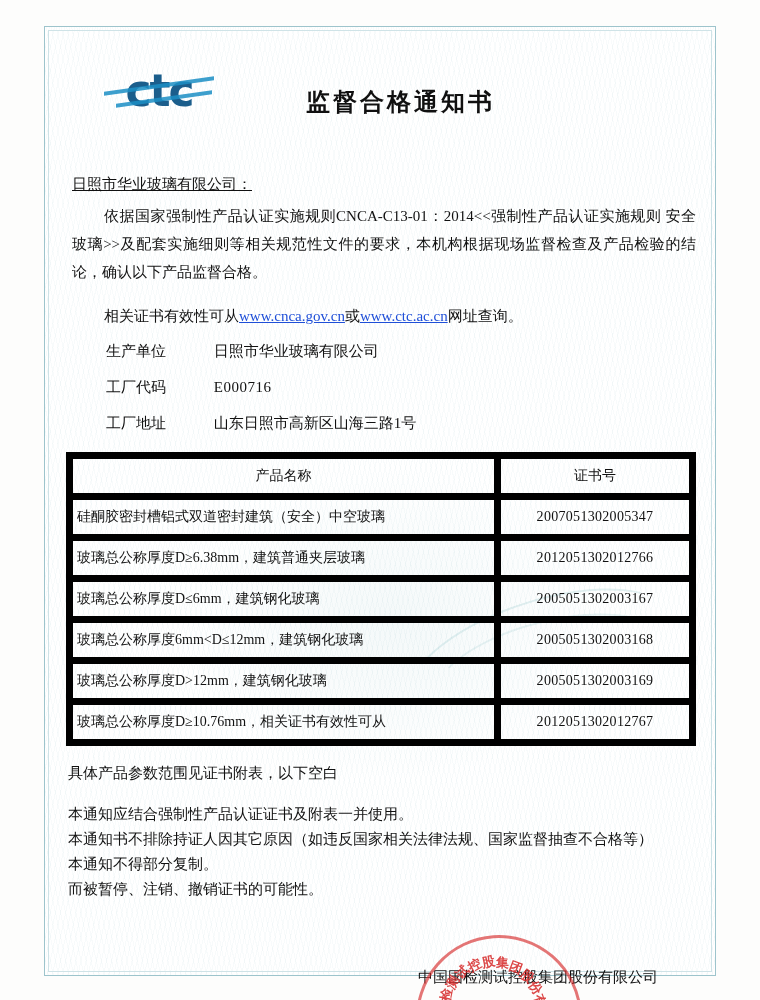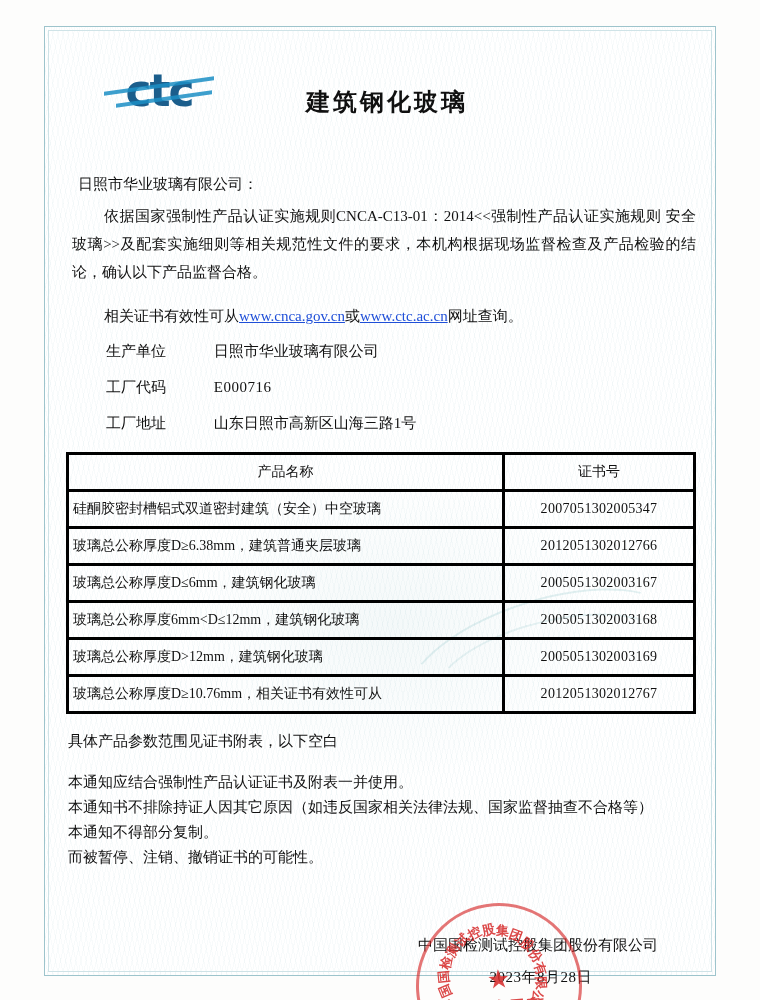--- a/index.html
+++ b/index.html
@@ -122,22 +122,23 @@
   }
 
   
   .body-block {
     margin-top: 24px;
     font-size: 15px;
     line-height: 28px;
     color: #111;
   }
   .addressee {
-    margin-left: 12px;
+    margin-left: 6px;
     margin-bottom: 4px;
+    text-decoration: underline;
   }
   .para {
     text-indent: 32px;
     text-align: justify;
     margin: 0 0 2px 6px;
   }
   .para2 {
     text-indent: 32px;
     margin: 16px 0 4px 6px;
   }
@@ -156,21 +157,21 @@
   }
 
   
   table.cert {
     margin-top: 14px;
     border-collapse: collapse;
     width: 630px;
     font-size: 14px;
   }
   table.cert th, table.cert td {
-    border: 3px solid #000000;
+    border: 7px solid #000000;
     padding: 5px 4px;
     line-height: 22px;
     height: 24px;
   }
   table.cert th {
     text-align: center;
     font-weight: normal;
   }
   table.cert td.name { text-align: left; }
   table.cert td.no {
@@ -323,21 +324,21 @@
   <div class="content">
 
     <div class="header">
       <div class="logo">
         <div class="logo-mark">
           <span>ctc</span>
           <span class="slash"></span>
           <span class="slash2"></span>
         </div>
       </div>
-      <div class="doc-title">建筑钢化玻璃</div>
+      <div class="doc-title">监督合格通知书</div>
     </div>
 
     <div class="body-block">
       <div class="addressee">日照市华业玻璃有限公司：</div>
 
       <p class="para">依据国家强制性产品认证实施规则CNCA-C13-01：2014&lt;&lt;强制性产品认证实施规则 安全玻璃&gt;&gt;及配套实施细则等相关规范性文件的要求，本机构根据现场监督检查及产品检验的结论，确认以下产品监督合格。</p>
 
       <p class="para2">
         <span>相关证书有效性可从</span><span class="link">www.cnca.gov.cn</span><span>或</span><span class="link">www.ctc.ac.cn</span><span>网址查询。</span>
       </p>

